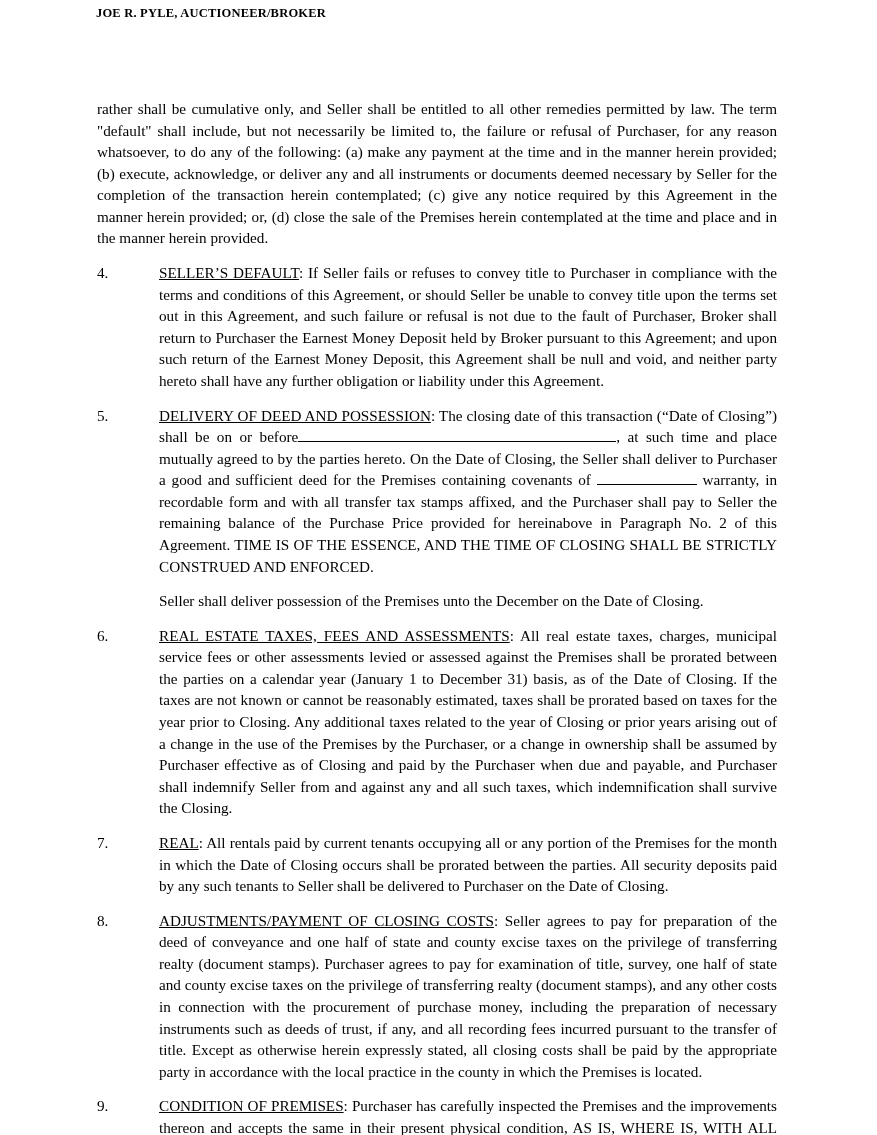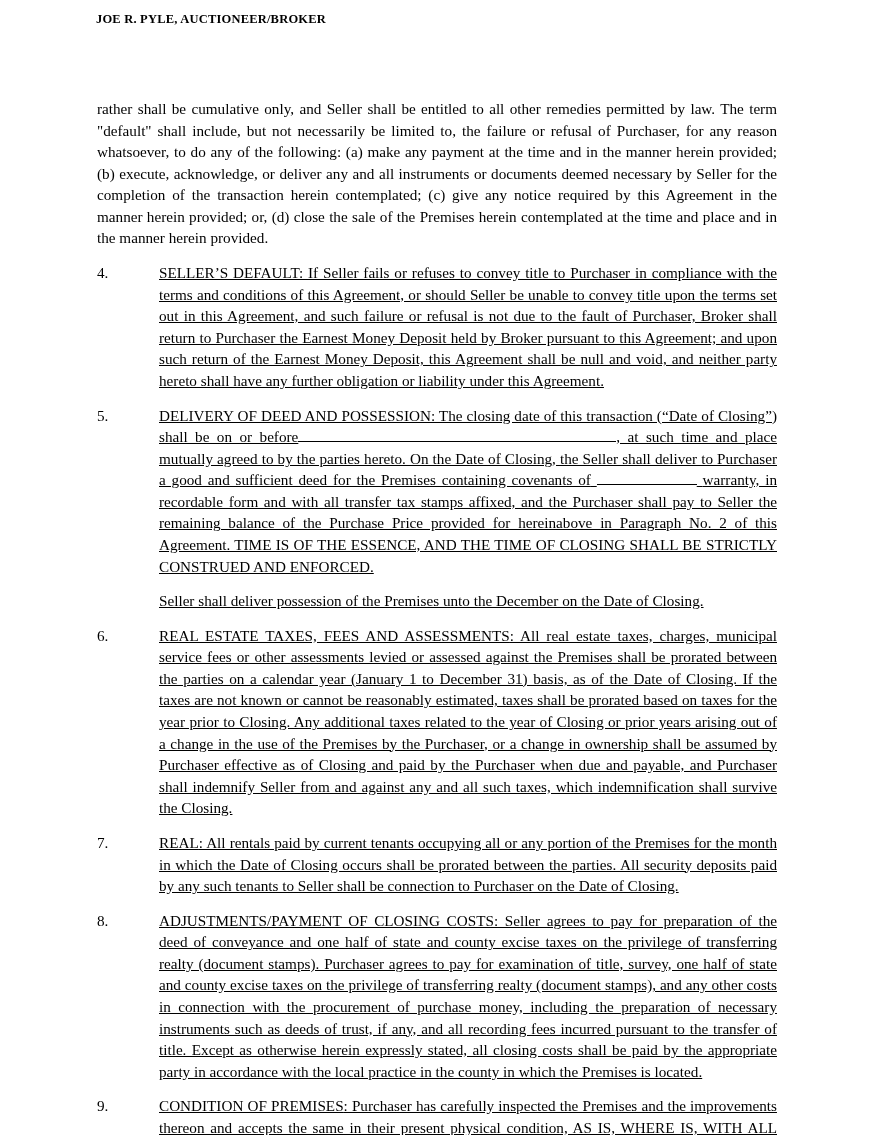--- a/index.html
+++ b/index.html
@@ -14,21 +14,21 @@
   .page {
     position: relative;
     width: 877px;
     height: 1135px;
     margin: 0 auto;
     background: #ffffff;
     overflow: hidden;
   }
   .header {
     position: absolute;
-    top: 12px;
+    top: 6px;
     left: 96px;
     font-family: "Liberation Serif", serif;
     font-weight: bold;
     font-size: 12.5px;
     letter-spacing: 0.2px;
   }
   .body-block {
     position: absolute;
     top: 98px;
     left: 97px;
@@ -42,21 +42,20 @@
     text-justify: inter-word;
   }
   .num {
     display: inline-block;
     width: 62px;
     text-indent: 0;
   }
   .lead {
     padding-left: 62px;
     text-indent: -62px;
-    text-decoration: underline;
   }
   .u {
     text-decoration: underline;
   }
   .blank-line {
     display: inline-block;
     border-bottom: 1px solid #000;
     vertical-align: baseline;
   }
   .blank-long { width: 318px; height: 0.92em; }
@@ -104,21 +103,21 @@
 
     <p class="para lead">
       <span class="num"></span><span>Seller shall deliver possession of the Premises unto the December on the Date of Closing.</span>
     </p>
 
     <p class="para lead">
       <span class="num">6.</span><span class="u">REAL ESTATE TAXES, FEES AND ASSESSMENTS</span><span>: All real estate taxes, charges, municipal service fees or other assessments levied or assessed against the Premises shall be prorated between the parties on a calendar year (January 1 to December 31) basis, as of the Date of Closing. If the taxes are not known or cannot be reasonably estimated, taxes shall be prorated based on taxes for the year prior to Closing. Any additional taxes related to the year of Closing or prior years arising out of a change in the use of the Premises by the Purchaser, or a change in ownership shall be assumed by Purchaser effective as of Closing and paid by the Purchaser when due and payable, and Purchaser shall indemnify Seller from and against any and all such taxes, which indemnification shall survive the Closing.</span>
     </p>
 
     <p class="para lead">
-      <span class="num">7.</span><span class="u">REAL</span><span>: All rentals paid by current tenants occupying all or any portion of the Premises for the month in which the Date of Closing occurs shall be prorated between the parties. All security deposits paid by any such tenants to Seller shall be connection to Purchaser on the Date of Closing.</span>
+      <span class="num">7.</span><span class="u">REAL</span><span>: All rentals paid by current tenants occupying all or any portion of the Premises for the month in which the Date of Closing occurs shall be prorated between the parties. All security deposits paid by any such tenants to Seller shall be delivered to Purchaser on the Date of Closing.</span>
     </p>
 
     <p class="para lead">
       <span class="num">8.</span><span class="u">ADJUSTMENTS/PAYMENT OF CLOSING COSTS</span><span>:  Seller agrees to pay for preparation of the deed of conveyance and one half of state and county excise taxes on the privilege of transferring realty (document stamps). Purchaser agrees to pay for examination of title, survey, one half of state and county excise taxes on the privilege of transferring realty (document stamps), and any other costs in connection with the procurement of purchase money, including the preparation of necessary instruments such as deeds of trust, if any, and all recording fees incurred pursuant to the transfer of title. Except as otherwise herein expressly stated, all closing costs shall be paid by the appropriate party in accordance with the local practice in the county in which the Premises is located.</span>
     </p>
 
     <p class="para lead">
       <span class="num">9.</span><span class="u">CONDITION OF PREMISES</span><span>: Purchaser has carefully inspected the Premises and the improvements thereon and accepts the same in their present physical condition, AS IS, WHERE IS, WITH ALL FAULTS. Neither Seller nor Broker, as agent for Seller, shall be liable for any representations or warranties respecting the physical condition, size, or characteristics of the Premises, and unless provided</span>
     </p>
 

